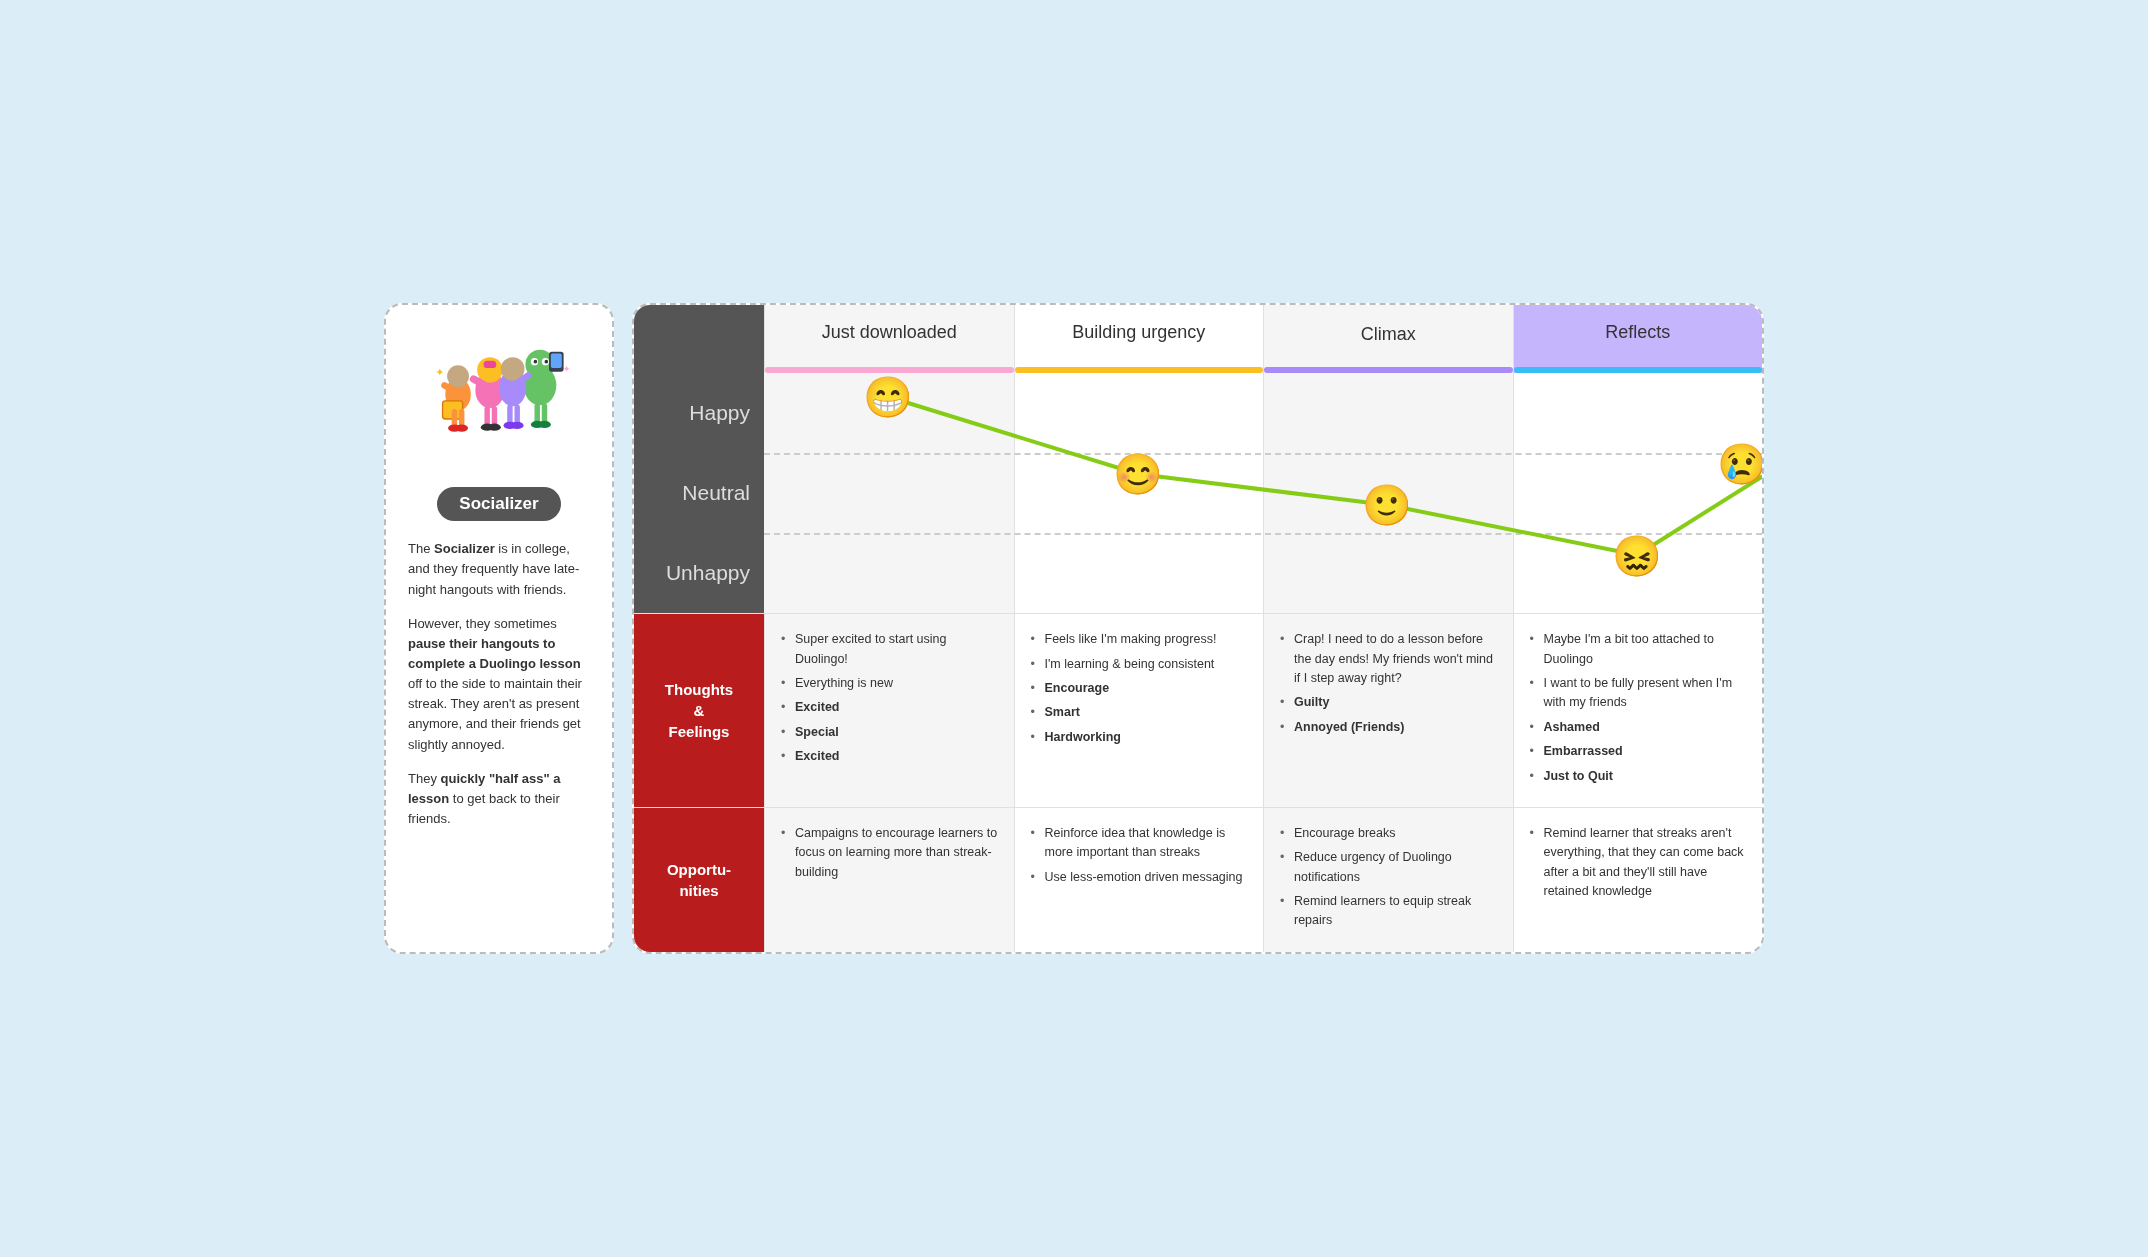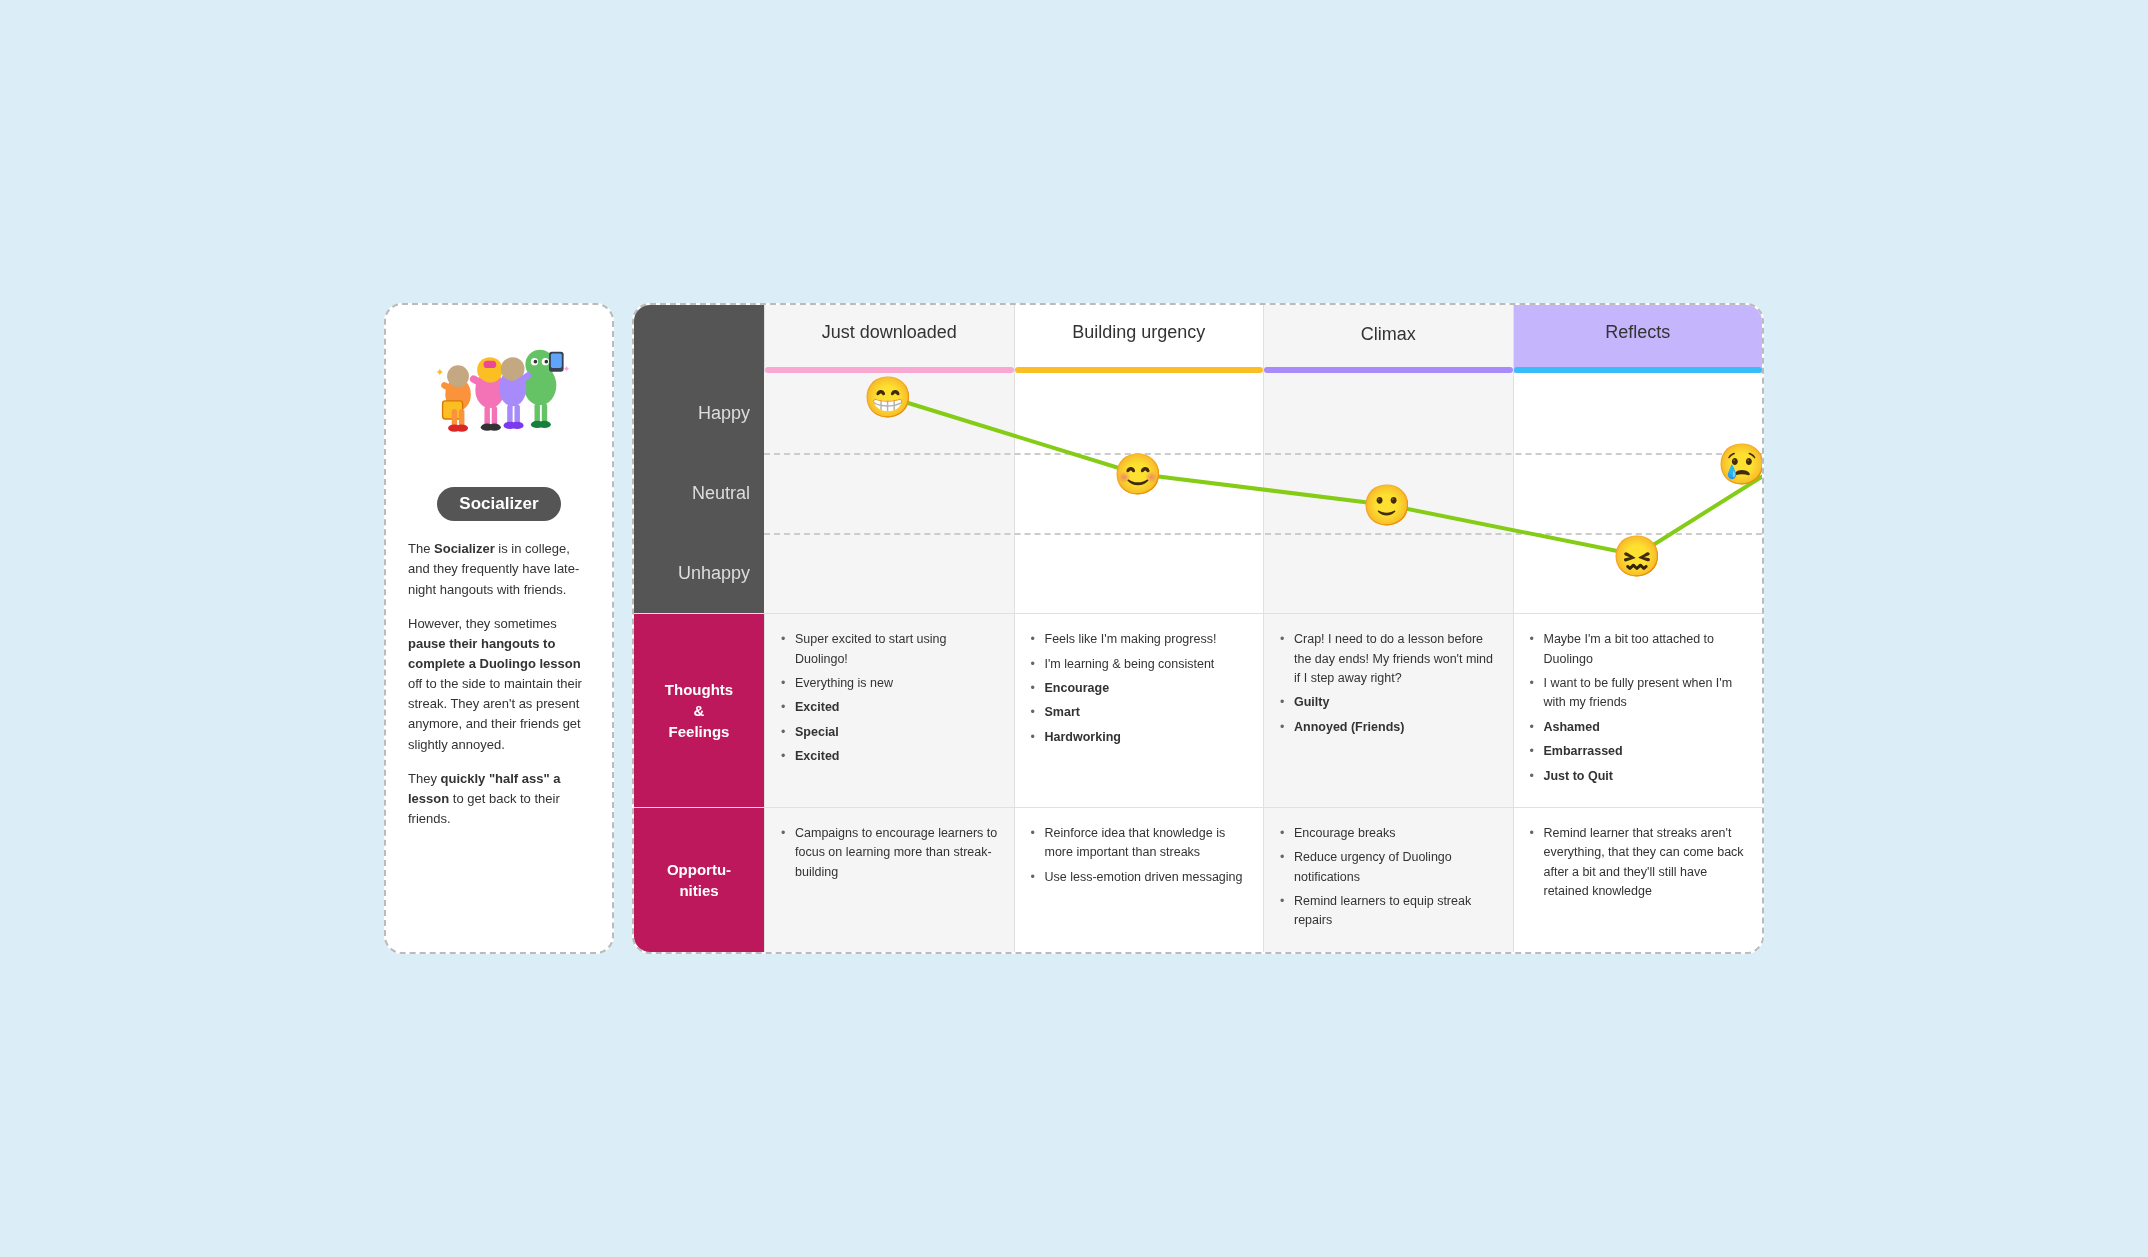--- a/index.html
+++ b/index.html
@@ -121,21 +121,21 @@
       width: 130px;
       min-width: 130px;
       background: #555;
       display: flex;
       flex-direction: column;
       justify-content: space-around;
       align-items: flex-end;
       padding-right: 14px;
     }
     .emotion-label {
-      font-size: 18px;
+      font-size: 21px;
       color: #ddd;
       font-weight: 400;
     }
     .emotion-chart-area {
       flex: 1;
       position: relative;
       background: #f5f5f5;
     }
     
     .dashed-line {
@@ -146,21 +146,21 @@
     }
 
     
     .content-row {
       display: flex;
       border-top: 1px solid #e0e0e0;
     }
     .row-label-cell {
       width: 130px;
       min-width: 130px;
-      background: #be185d;
+      background: #b91c1c;
       display: flex;
       align-items: center;
       justify-content: center;
       padding: 16px 12px;
       text-align: center;
     }
     .row-label-text {
       color: white;
       font-weight: 700;
       font-size: 15px;

